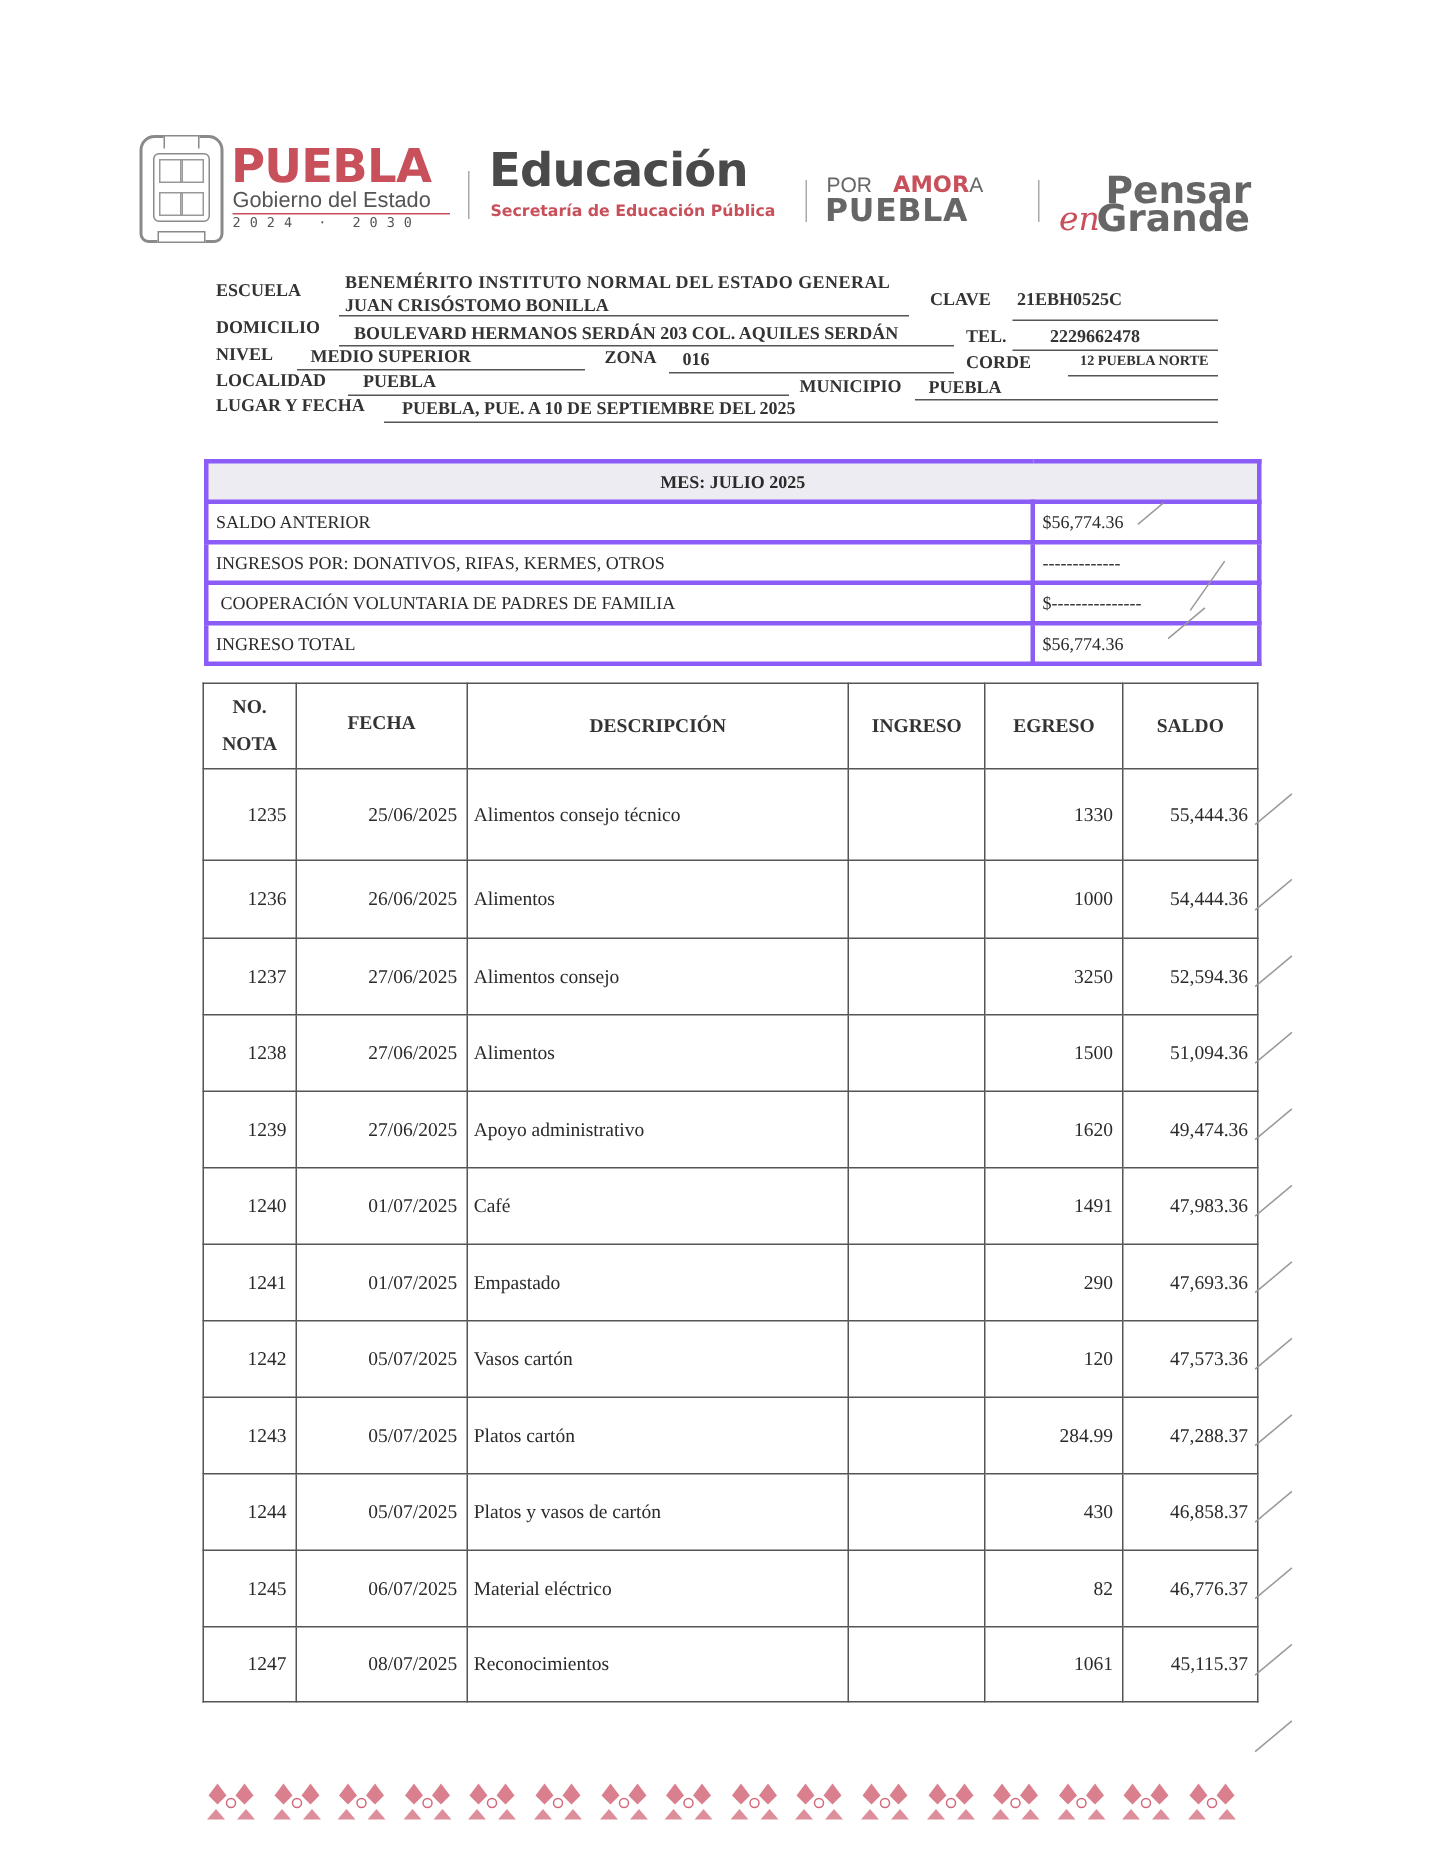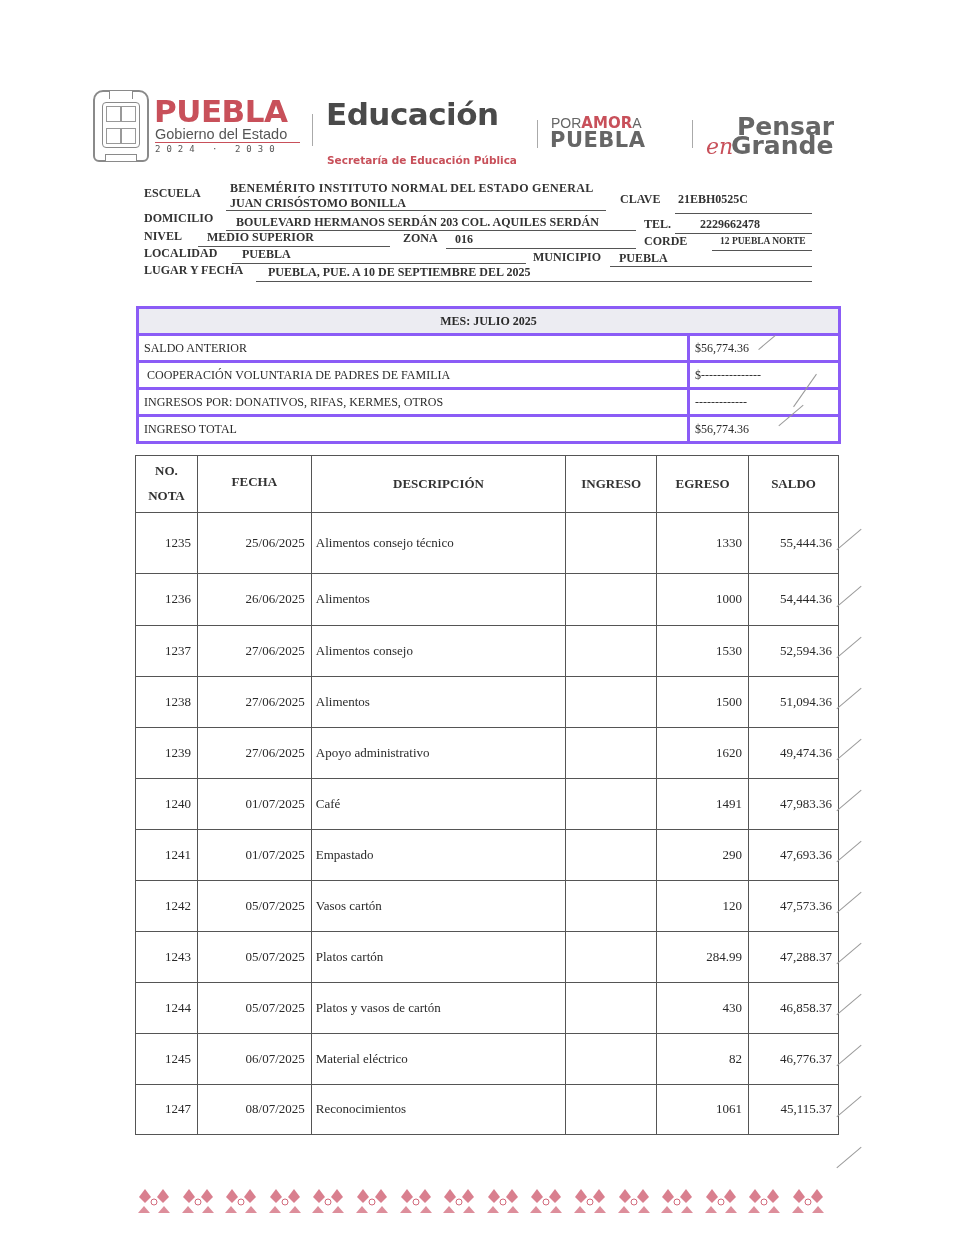--- a/index.html
+++ b/index.html
@@ -14,25 +14,25 @@
   .crest .top { position:absolute; left:14px; right:14px; top:-2px; height:8px; border:1.5px solid #8a8a8a; border-bottom:none; background:#fff; }
   .crest .bot { position:absolute; left:10px; right:10px; bottom:-2px; height:6px; border:1.5px solid #8a8a8a; background:#fff; }
 
   .puebla-word { left:154px; top:96px; font-family:"DejaVu Sans", sans-serif; font-weight:bold; font-size:31px; color:#c8505a; letter-spacing:-0.5px; line-height:1; }
   .gob-word { left:155px; top:127px; font-family:"Liberation Sans", sans-serif; font-size:14.5px; color:#555; line-height:1; }
   .gob-rule { left:155px; top:142px; width:145px; height:1px; background:#c8505a; }
   .years { left:155px; top:145px; font-family:"DejaVu Sans Mono", monospace; font-size:9px; color:#555; letter-spacing:6px; line-height:1; }
   .vsep1 { left:312px; top:114px; width:1px; height:32px; background:#aaa; }
 
   .edu-word { left:326px; top:99px; font-family:"DejaVu Sans", sans-serif; font-weight:bold; font-size:31px; color:#4a4a4a; letter-spacing:-0.5px; line-height:1; }
-  .sep-word { left:327px; top:155px; font-family:"DejaVu Sans", sans-serif; font-weight:bold; font-size:10.5px; color:#c8505a; line-height:1; }
+  .sep-word { left:327px; top:136px; font-family:"DejaVu Sans", sans-serif; font-weight:bold; font-size:10.5px; color:#c8505a; line-height:1; }
 
   .vsep2 { left:537px; top:120px; width:1px; height:28px; background:#aaa; }
   .por-word { left:551px; top:116px; font-family:"Liberation Sans", sans-serif; font-size:14px; color:#666; line-height:1; }
-  .por-word b { color:#c8505a; font-family:"DejaVu Sans", sans-serif; font-weight:bold; font-size:15px; }
+  .por-word b { color:#c8505a; font-family:"DejaVu Sans", sans-serif; font-weight:bold; font-size:15px;margin-left:14px; }
   .puebla2-word { left:550px; top:130px; font-family:"DejaVu Sans", sans-serif; font-weight:bold; font-size:21px; color:#666; letter-spacing:0.5px; line-height:1; }
   .vsep3 { left:692px; top:120px; width:1px; height:28px; background:#aaa; }
   .pensar-word { left:737px; top:114px; font-family:"DejaVu Sans", sans-serif; font-weight:bold; font-size:25px; color:#666; line-height:1; }
   .en-word { left:706px; top:136px; font-family:"DejaVu Serif", serif; font-style:italic; font-size:22px; color:#c8505a; line-height:1; }
   .grande-word { left:731px; top:133px; font-family:"DejaVu Sans", sans-serif; font-weight:bold; font-size:25px; color:#666; line-height:1; }
 
   
   .info { font-weight:bold; font-size:12px; color:#333; line-height:1; white-space:nowrap; }
   .info.small { font-size:9.5px; }
   .uline { height:1px; background:#555; }
@@ -129,26 +129,26 @@
 <table class="abs summary">
   <tbody>
       <tr>
     <td class="head" colspan="2">MES: JULIO 2025</td>
   </tr>
   <tr>
     <td>SALDO ANTERIOR</td>
     <td class="amt">$56,774.36</td>
   </tr>
   <tr>
+    <td>INGRESOS POR: DONATIVOS, RIFAS, KERMES, OTROS</td>
+    <td class="amt">-------------</td>
+  </tr>
+  <tr>
     <td style="padding-left:8px;">COOPERACIÓN VOLUNTARIA DE PADRES DE FAMILIA</td>
     <td class="amt">$---------------</td>
-  </tr>
-  <tr>
-    <td>INGRESOS POR: DONATIVOS, RIFAS, KERMES, OTROS</td>
-    <td class="amt">-------------</td>
   </tr>
   <tr>
     <td>INGRESO TOTAL</td>
     <td class="amt">$56,774.36</td>
   </tr>
 </tbody>
   </table>
 <div class="abs check" style="left:756px;top:342px;"></div>
 <div class="abs check" style="left:785px;top:390px;width:40px;transform:rotate(-55deg);"></div>
 <div class="abs check" style="left:775px;top:415px;width:32px;"></div>
@@ -190,21 +190,21 @@
         <td class="desc" style="height: 49px;">Alimentos</td>
         <td class="num" style="height: 49px;"></td>
         <td class="num" style="height: 49px;">1000</td>
         <td class="num" style="height: 49px;">54,444.36</td>
       </tr>
       <tr>
         <td class="num" style="height: 48px;">1237</td>
         <td class="num" style="height: 48px;">27/06/2025</td>
         <td class="desc" style="height: 48px; margin-left: 20px;">Alimentos consejo</td>
         <td class="num" style="height: 48px;"></td>
-        <td class="num" style="height: 48px;">1530</td>
+        <td class="num" style="height: 48px;">3250</td>
         <td class="num" style="height: 48px;">52,594.36</td>
       </tr>
       <tr>
         <td class="num" style="height: 48px;">1238</td>
         <td class="num" style="height: 48px;">27/06/2025</td>
         <td class="desc" style="height: 48px;">Alimentos</td>
         <td class="num" style="height: 48px;"></td>
         <td class="num" style="height: 48px;">1500</td>
         <td class="num" style="height: 48px;">51,094.36</td>
       </tr>

